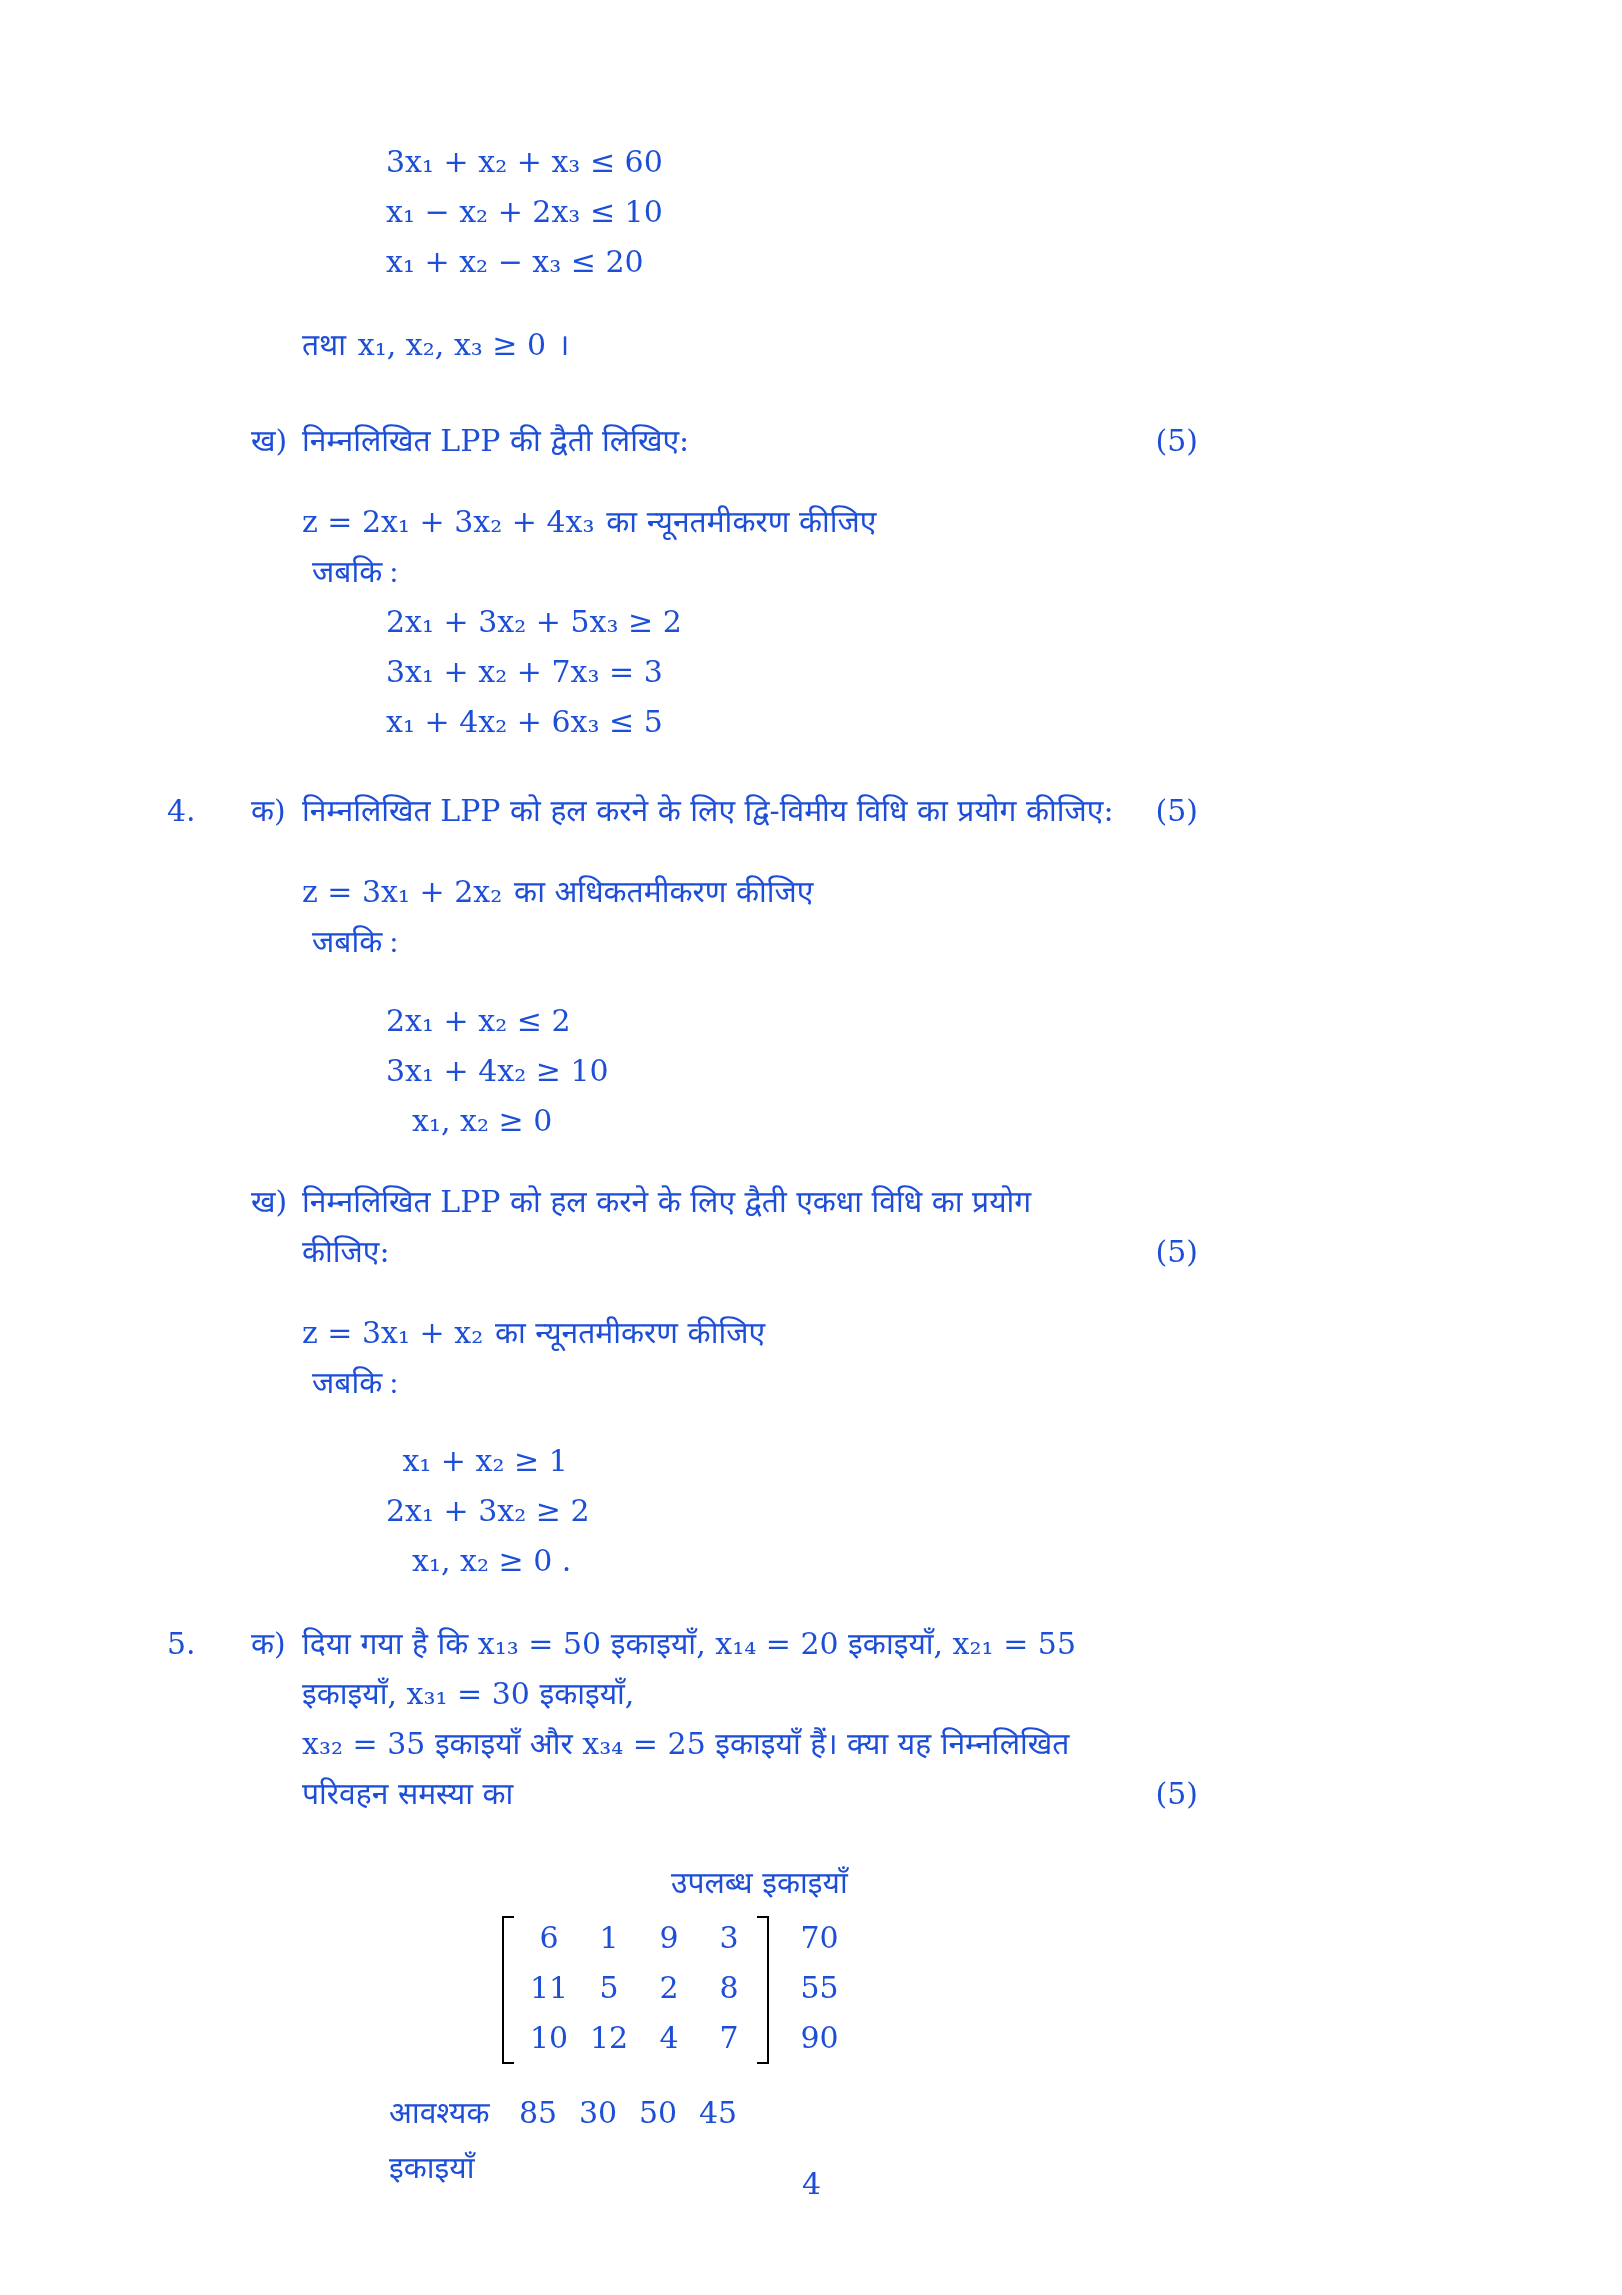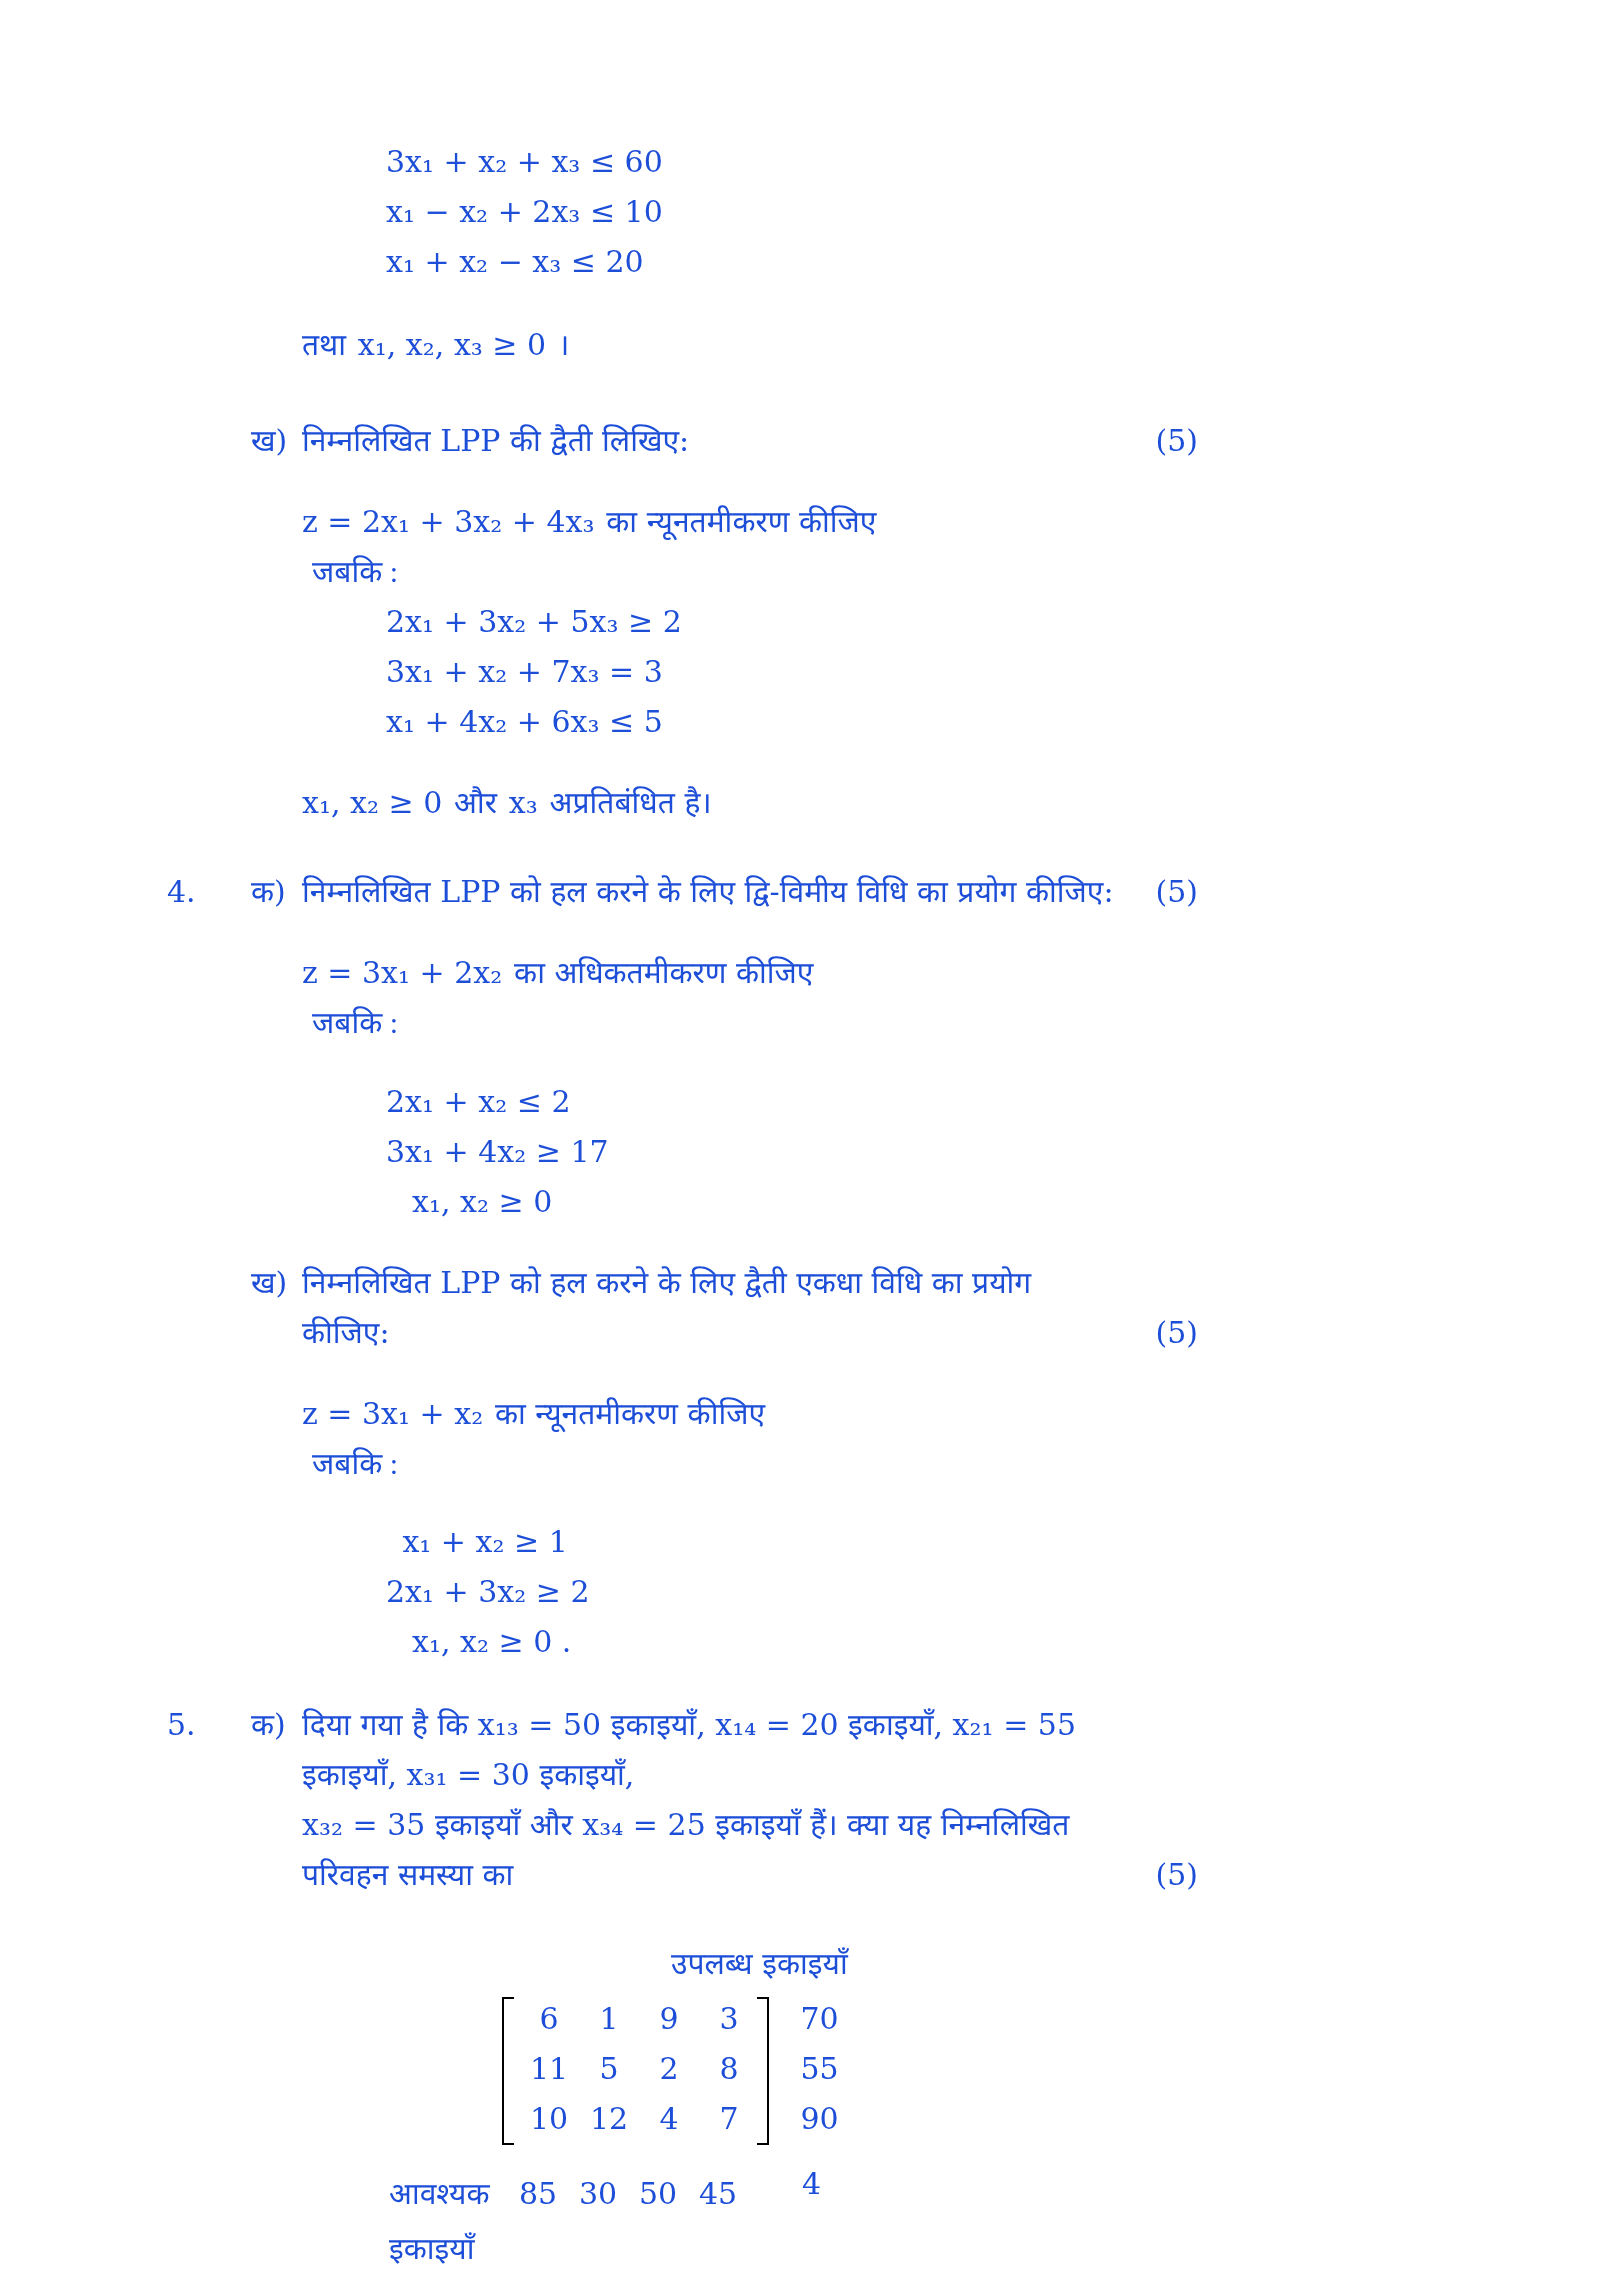--- a/index.html
+++ b/index.html
@@ -78,39 +78,36 @@
     <span class="math gap-after">z = 2x₁ + 3x₂ + 4x₃</span><span class="hindi">का न्यूनतमीकरण कीजिए</span>
   </div>
   <div class="subject line hindi">जबकि :</div>
 
   <div class="cons">
     <div class="line math">2x₁ + 3x₂ + 5x₃ ≥ 2</div>
     <div class="line math">3x₁ + x₂ + 7x₃ = 3</div>
     <div class="line math">x₁ + 4x₂ + 6x₃ ≤ 5</div>
   </div>
 
-  <div class="obj line mt48">
-    <span class="math gap-after">x₁, x₂ ≥ 0</span><span class="hindi gap-after">और</span><span class="math gap-after">x₃</span><span class="hindi">अप्रतिबंधित है।</span>
-  </div>
 
   <div class="q-row line mt60">
     <span class="q-num math">4.</span>
     <span class="q-letter hindi">क)</span>
     <span class="q-text hindi">निम्नलिखित LPP को हल करने के लिए द्वि-विमीय विधि का प्रयोग कीजिए:</span>
     <span class="q-marks math">(5)</span>
   </div>
 
   <div class="obj line mt48">
     <span class="math gap-after">z = 3x₁ + 2x₂</span><span class="hindi">का अधिकतमीकरण कीजिए</span>
   </div>
   <div class="subject line hindi">जबकि :</div>
 
   <div class="cons mt45">
     <div class="line math">2x₁ + x₂ ≤ 2</div>
-    <div class="line math">3x₁ + 4x₂ ≥ 17</div>
+    <div class="line math">3x₁ + 4x₂ ≥ 10</div>
     <div class="line math sh40">x₁, x₂ ≥ 0</div>
   </div>
 
   <div class="q-row line mt48">
     <span class="q-num"></span>
     <span class="q-letter hindi">ख)</span>
     <span class="q-text hindi">निम्नलिखित LPP को हल करने के लिए द्वैती एकधा विधि का प्रयोग कीजिए:</span>
     <span class="q-marks math">(5)</span>
   </div>
 

